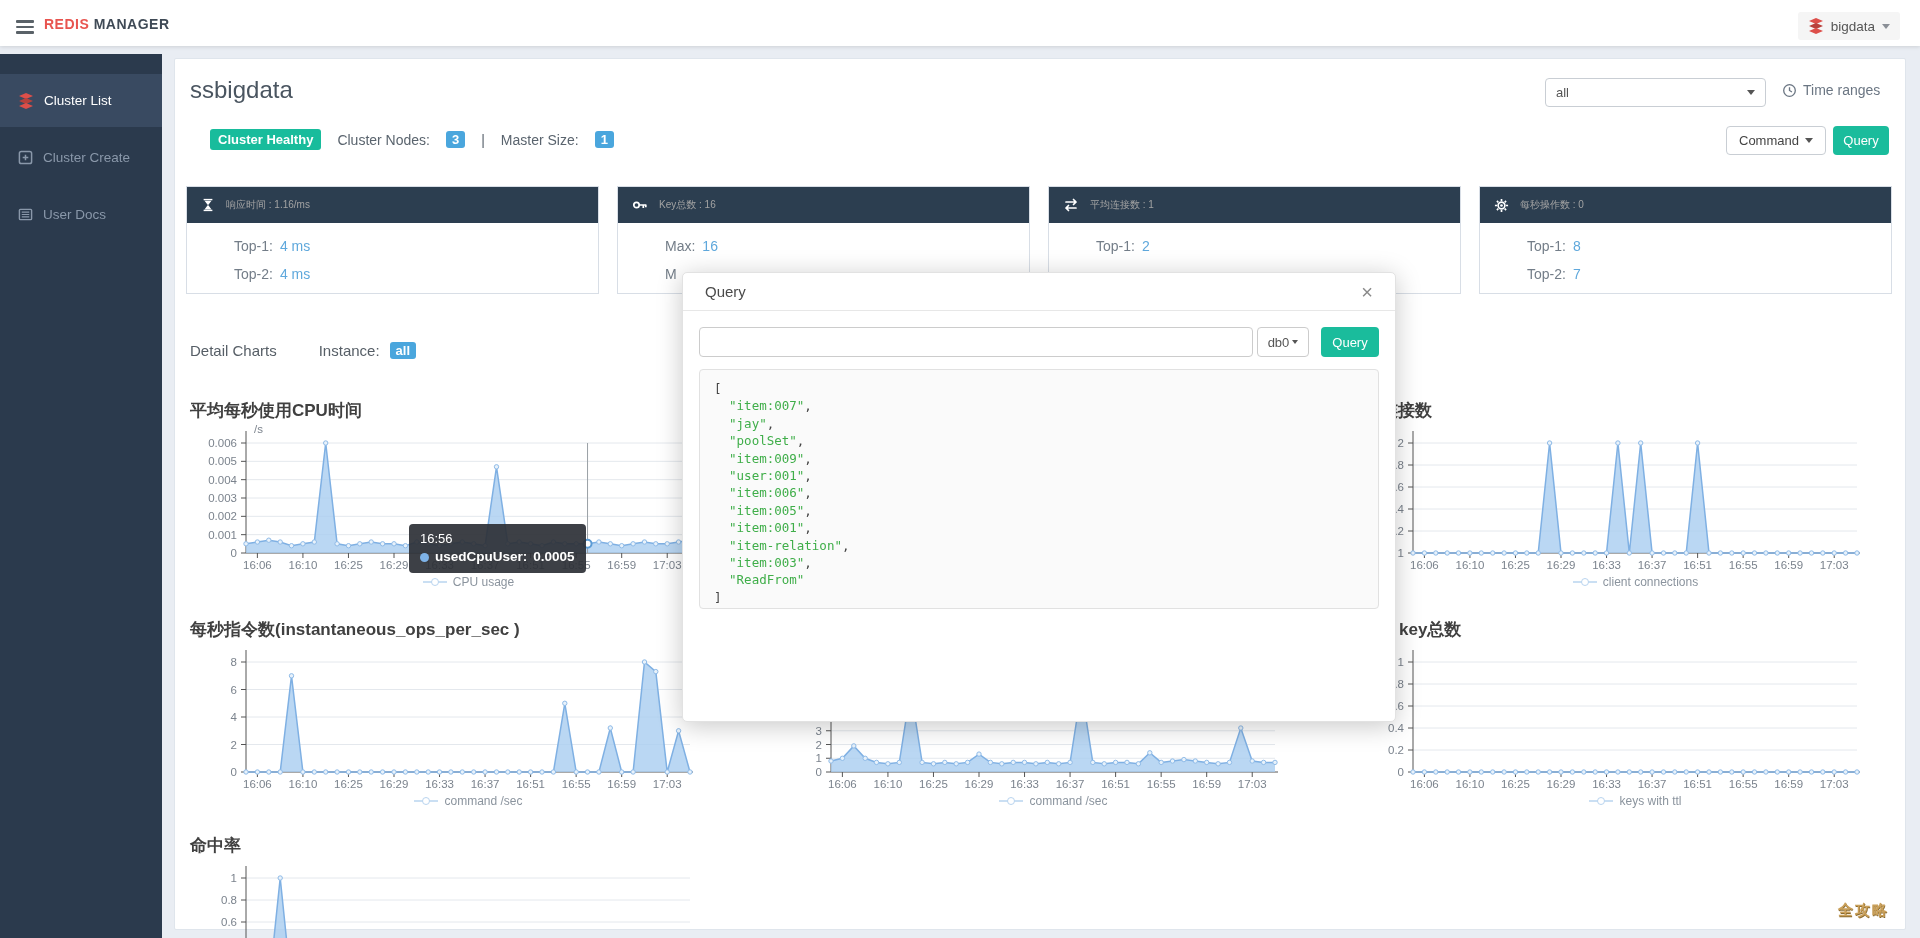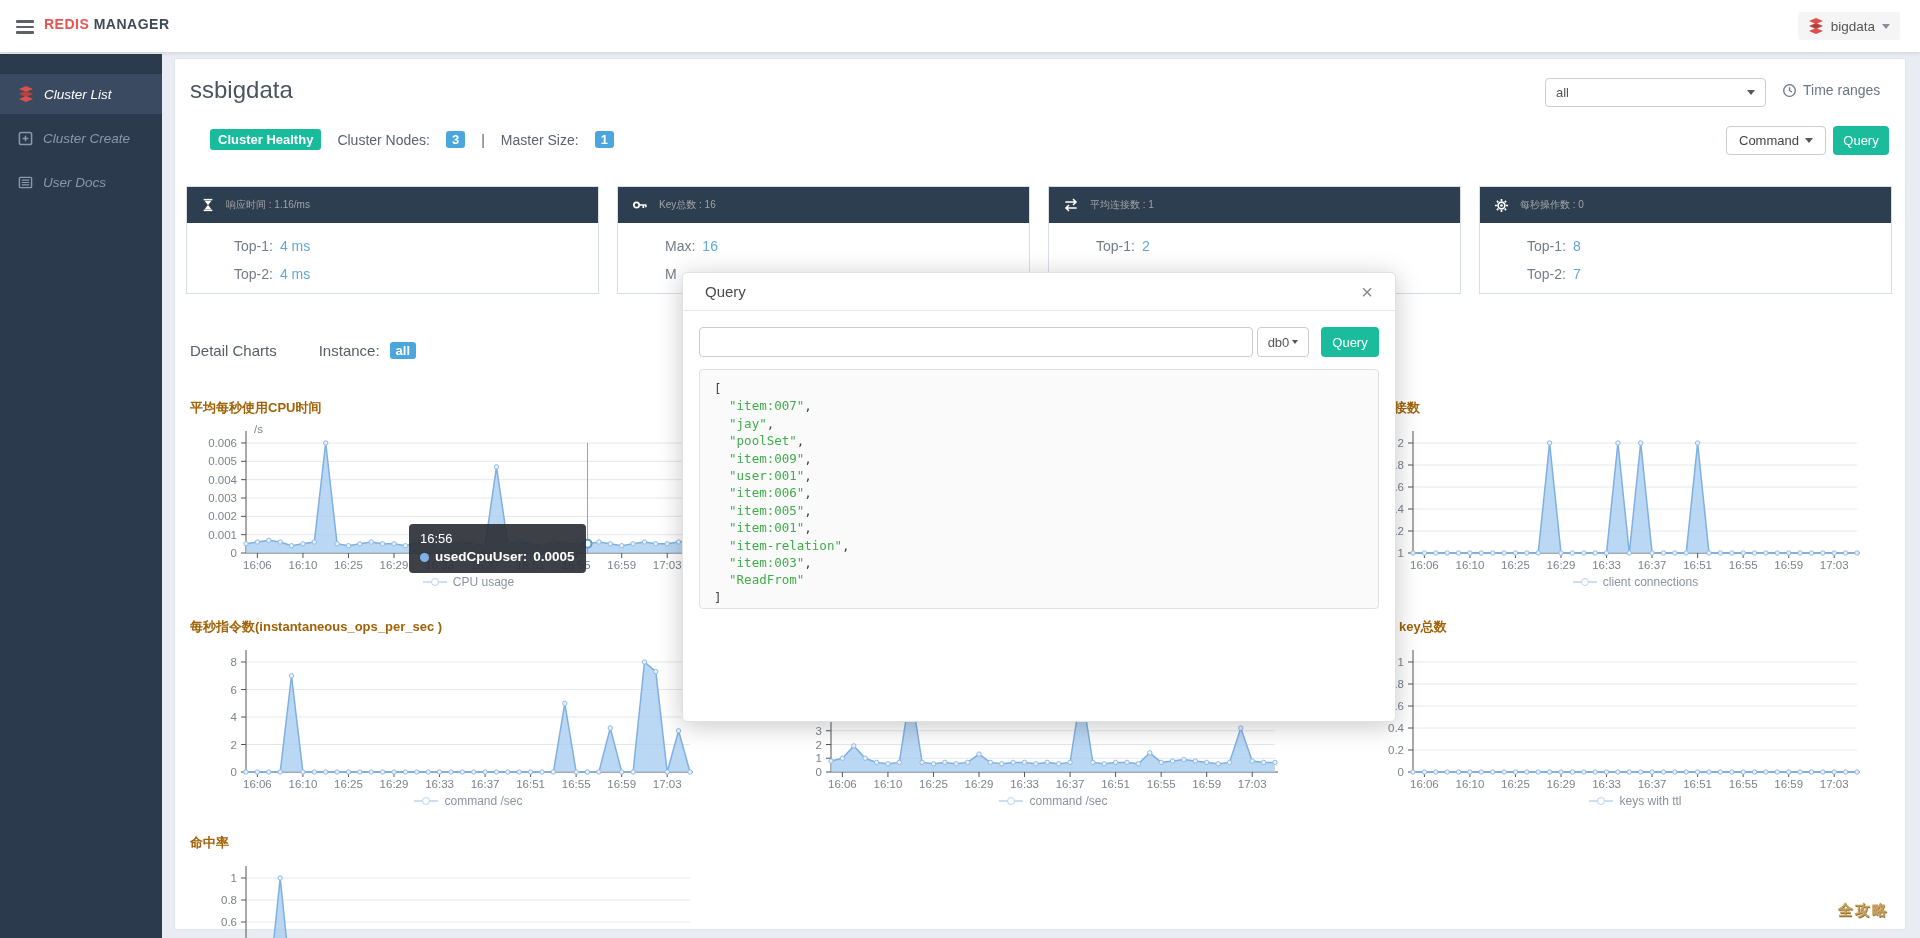--- a/index.html
+++ b/index.html
@@ -1,36 +1,36 @@
 <!DOCTYPE html>
 <html><head>
 <meta charset="utf-8">
 <style>
   * { box-sizing: border-box; margin: 0; padding: 0; }
   html,body { width:1920px; height:938px; overflow:hidden; }
   body { font-family:"Liberation Sans","DejaVu Sans",sans-serif; background:#e9edf3; position:relative; color:#333; }
 
   
-  .navbar { position:absolute; top:0; left:0; width:1920px; height:52px; background:#fff;
+  .navbar { position:absolute; top:0; left:0; width:1920px; height:46px; background:#fff;
             box-shadow:0 1px 4px rgba(0,0,0,.12); z-index:20; }
   .hamburger { position:absolute; left:16px; top:20px; width:18px; height:14px; cursor:pointer; }
   .hamburger div { height:2.5px; background:#5a6268; margin-bottom:3px; border-radius:1px; }
   .brand { position:absolute; left:44px; top:16px; font-size:14px; letter-spacing:.5px; font-weight:600; }
   .brand .red { color:#e8544f; }
   .brand .dark { color:#3f4a56; }
   .userbtn { position:absolute; right:20px; top:12px; height:28px; background:#f5f5f5; border-radius:3px;
              display:flex; align-items:center; gap:7px; padding:0 10px; cursor:pointer; }
   .userbtn .uname { font-size:13.5px; color:#555; }
   .caret { width:0; height:0; border-left:4px solid transparent; border-right:4px solid transparent;
            border-top:5px solid #8a8f96; display:inline-block; }
 
   
   .sidebar { position:absolute; top:54px; left:0; bottom:0; width:162px; background:#2b3a4d; z-index:15; padding-top:20px; }
-  .side-item { height:40px; display:flex; align-items:center; gap:10px; padding-left:18px;
-               color:#8a98aa; font-size:13.5px; cursor:pointer; margin-bottom:4px;font-style:italic; }
+  .side-item { height:53px; display:flex; align-items:center; gap:10px; padding-left:18px;
+               color:#8a98aa; font-size:13.5px; cursor:pointer; margin-bottom:4px; }
   .side-item.active { background:#394a61; color:#fff; }
   .side-item svg { flex:0 0 auto; }
 
   
   .panel { position:absolute; left:174px; top:58px; width:1732px; height:872px; background:#fff;
            border:1px solid #dfe5ec; border-radius:2px; z-index:1; }
 
   
   .page-title { position:absolute; left:190px; top:76px; font-size:24px; color:#4a5560; z-index:2; }
   .inst-select { position:absolute; left:1545px; top:78px; width:221px; height:29px; background:#fff;
@@ -58,21 +58,21 @@
   .card-b .row { font-size:14px; line-height:28px; color:#737d88; }
   .card-b .val { color:#5fa8dc; margin-left:7px; }
 
   
   .detail-row { position:absolute; left:190px; top:342px; z-index:2; display:flex; align-items:flex-start;
                 font-size:15px; color:#565e66; }
   .detail-row .inst-l { margin-left:42px; }
   .detail-row .badge-blue { margin-left:10px; }
 
   .chart { position:absolute; width:520px; height:205px; z-index:2; }
-  .ctitle { position:absolute; top:6px; left:0; font-size:13px; font-weight:bold; color:#a16207; white-space:nowrap; }
+  .ctitle { position:absolute; top:6px; left:0; font-size:17px; font-weight:bold; color:#404040; white-space:nowrap; }
   .csvg { position:absolute; top:30px; left:0; }
   .tick { font-size:11.5px; fill:#7b838d; }
   .clegend { position:absolute; top:182px; left:56px; width:444px; display:flex; align-items:center;
              justify-content:center; gap:5px; font-size:12px; color:#8b949e; cursor:pointer; }
 
   
   .tooltip { position:absolute; left:409px; top:524px; z-index:8; background:rgba(44,48,54,.92); border-radius:4px;
              padding:6px 11px; color:#fff; white-space:nowrap; }
   .tooltip .tl1 { font-size:13px; line-height:17px; }
   .tooltip .tl2 { font-size:13.5px; line-height:20px; font-weight:600; display:flex; align-items:center; gap:6px; }

